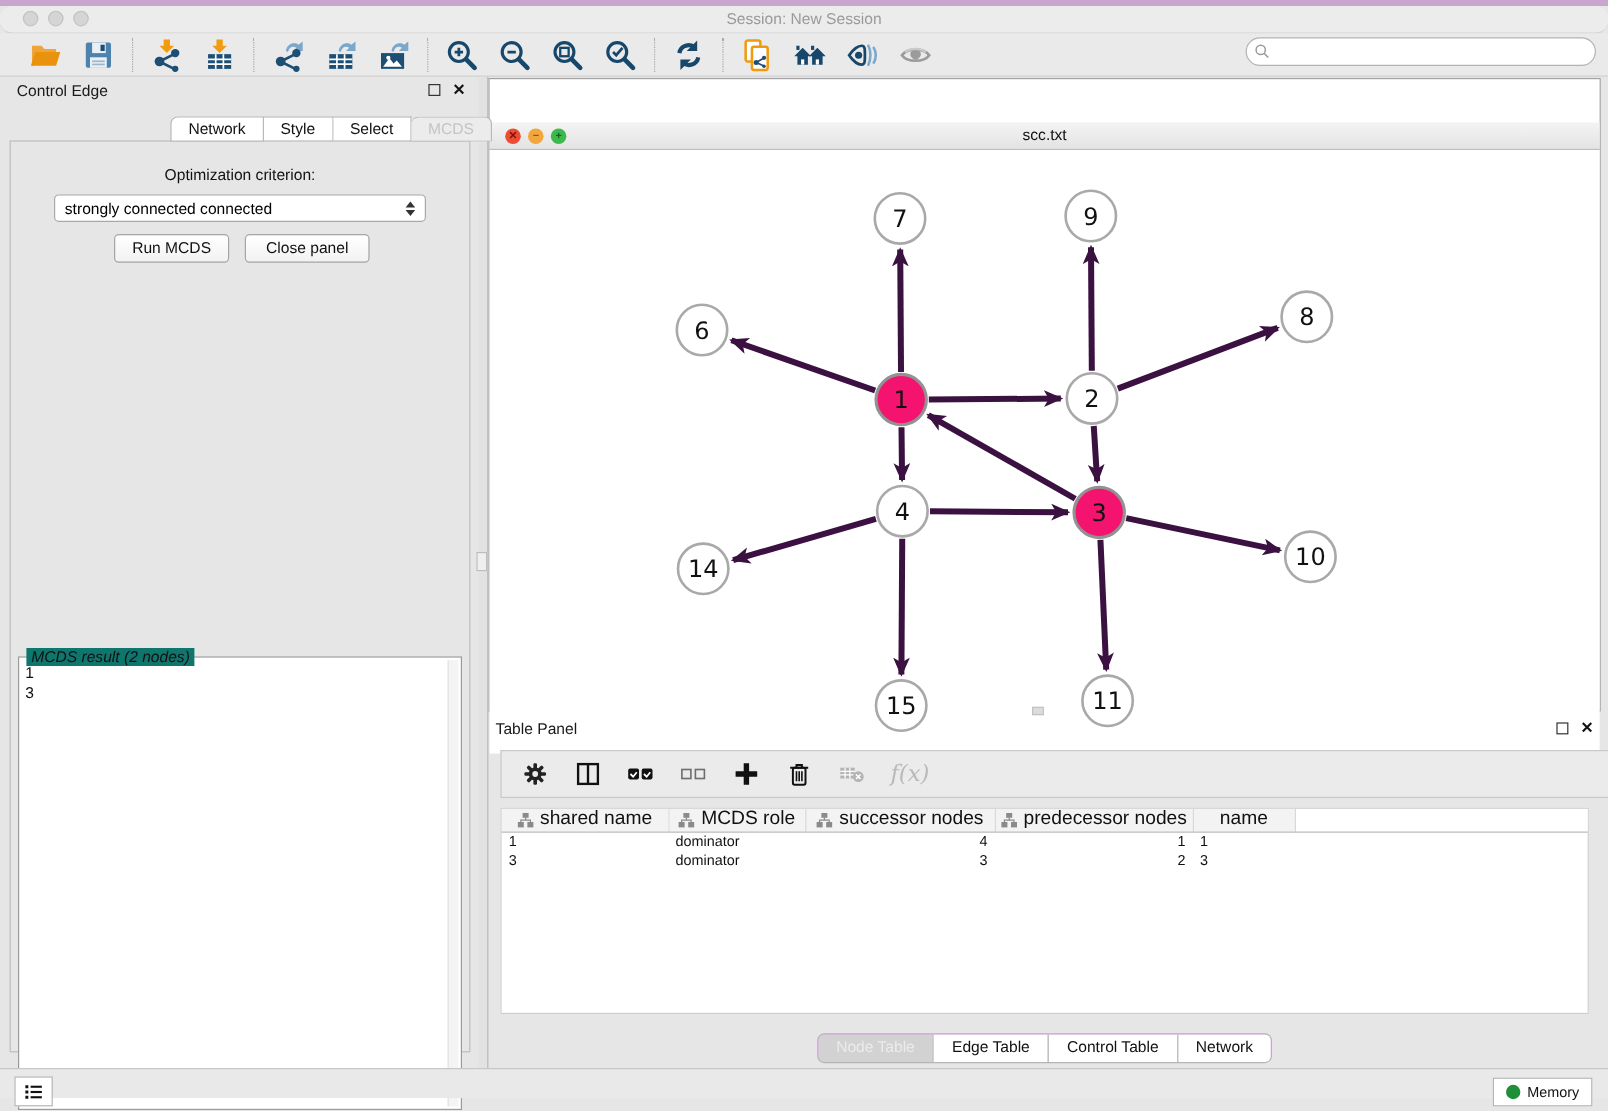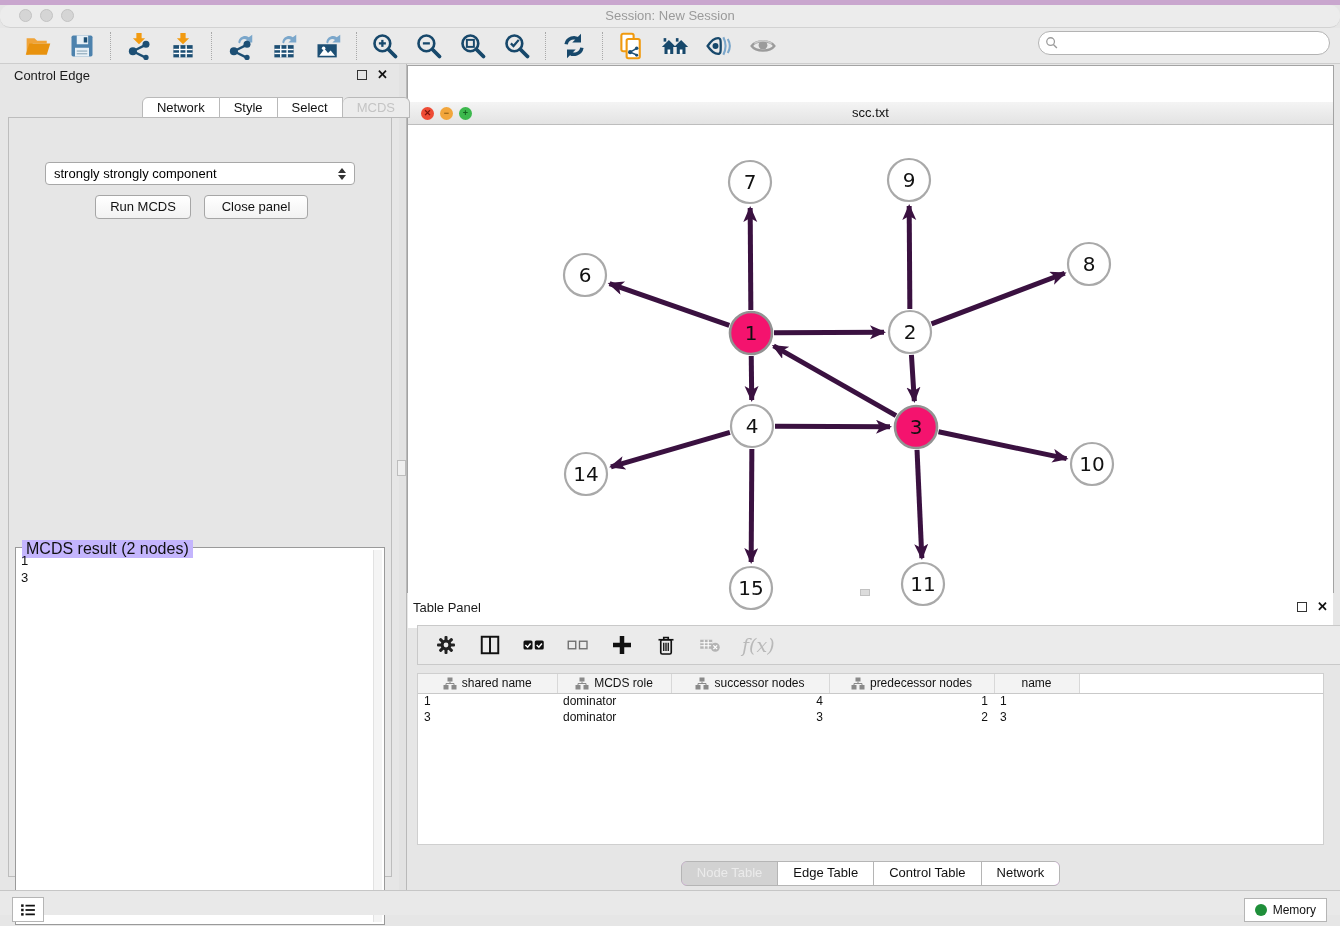--- a/index.html
+++ b/index.html
@@ -51,21 +51,21 @@
   .stepper { display:flex; flex-direction:column; gap:2px; }
   .stepper i { width:0; height:0; border-left:4px solid transparent; border-right:4px solid transparent; }
   .stepper .up { border-bottom:5px solid #333; }
   .stepper .dn { border-top:5px solid #333; }
   .cp-btn { position:absolute; top:77px; height:24px; background:linear-gradient(#ffffff,#f2f2f2);
     border:1px solid #a6a6a6; border-radius:4px; font-size:13px; text-align:center; line-height:22px; color:#111; }
   #run-btn { left:86px; width:96px; }
   #closep-btn { left:195px; width:104px; }
   #result-box { position:absolute; left:6px; top:429px; width:370px; height:378px;
     border:1px solid #9a9a9a; background:#fff; }
-  #result-legend { position:absolute; left:6px; top:-8px; background:#c4b5fd; padding:0 4px; font-size:16px; color:#111; }
+  #result-legend { position:absolute; left:6px; top:-8px; background:#0f766e; padding:0 4px; font-size:13px; color:#111;font-style:italic; }
   #result-text { position:absolute; left:2px; top:4px; right:12px; bottom:2px; font-size:13px;
     line-height:17px; white-space:pre; padding-left:3px; color:#111; }
   #result-scroll { position:absolute; right:2px; top:2px; width:9px; bottom:2px; background:#f4f4f4; border-left:1px solid #e2e2e2; }
 
   
   #v-splitter { left:399px; top:64px; width:8px; height:826px; background:#e2e2e2; border-right:1px solid #b9b9b9; }
   #v-handle { left:397px; top:460px; width:9px; height:16px; background:#efefef; border:1px solid #bdbdbd; }
   #h-handle { left:860px; top:589px; width:10px; height:7px; background:#dcdcdc; border:1px solid #c2c2c2; }
 
   
@@ -80,21 +80,21 @@
   #table-panel { left:407px; top:597px; width:927px; height:291px; }
   #tp-toolbar { position:absolute; left:10px; top:28px; width:989px; height:40px; background:#ebebeb;
     border:1px solid #c9c9c9; display:flex; align-items:center; gap:20px; padding-left:16px; }
   .tp-icon { display:flex; align-items:center; justify-content:center; }
   .tp-icon svg { width:24px; height:24px; }
   .fx { font-family:"DejaVu Serif", serif; font-style:italic; font-size:19px; color:#b9b9b9; }
   #tp-table-wrap { position:absolute; left:10px; top:76px; width:907px; height:172px;
     background:#fff; border:1px solid #cfcfcf; }
   table { border-collapse:collapse; width:100%; table-layout:fixed; }
   th { background:#f3f3f3; border-right:1px solid #d8d8d8; border-bottom:1px solid #c9c9c9;
-    font-weight:normal; font-size:12px; height:19px; color:#111; white-space:nowrap; overflow:hidden; }
+    font-weight:normal; font-size:16px; height:19px; color:#111; white-space:nowrap; overflow:hidden; }
   th .th-inner { display:flex; align-items:center; justify-content:center; gap:5px; }
   td { font-size:12px; height:16px; padding:0 6px; color:#111; white-space:nowrap; overflow:hidden; }
   #tp-tabs { position:absolute; left:0; bottom:2px; width:100%; display:flex; justify-content:center; }
   .seg-group { display:flex; border:1px solid #b5b5b5; border-radius:6px; overflow:hidden; background:#f0abfc; }
   .seg { height:23px; line-height:22px; padding:0 15px; font-size:13px; color:#111; border-left:1px solid #b5b5b5; background:#fff; }
   .seg:first-child { border-left:none; }
   .seg.active { background:#d2d2d2; color:#ebebeb; }
 
   
   #status-bar { left:0; top:890px; width:1340px; height:25px; background:#e9e9e9; border-top:1px solid #c6c6c6; }
@@ -304,22 +304,23 @@
     <span class="float-icon"></span>
     <span class="close-icon">✕</span>
   </div>
   <div id="cp-tabs">
       <div class="tab">Network</div>
       <div class="tab">Style</div>
       <div class="tab">Select</div>
       <div class="tab active">MCDS</div>
     </div>
   <div id="cp-content">
+    <div id="opt-label">Optimization criterion:</div>
     <div id="opt-select">
-      <span class="val">strongly strongly component</span>
+      <span class="val">strongly connected connected</span>
       <span class="stepper">
           <i class="up"></i>
           <i class="dn"></i>
         </span>
     </div>
     <div id="run-btn" class="cp-btn">Run MCDS</div>
     <div id="closep-btn" class="cp-btn">Close panel</div>
     <div id="result-box">
       <span id="result-legend">MCDS result (2 nodes)</span>
       <div id="result-text">1

